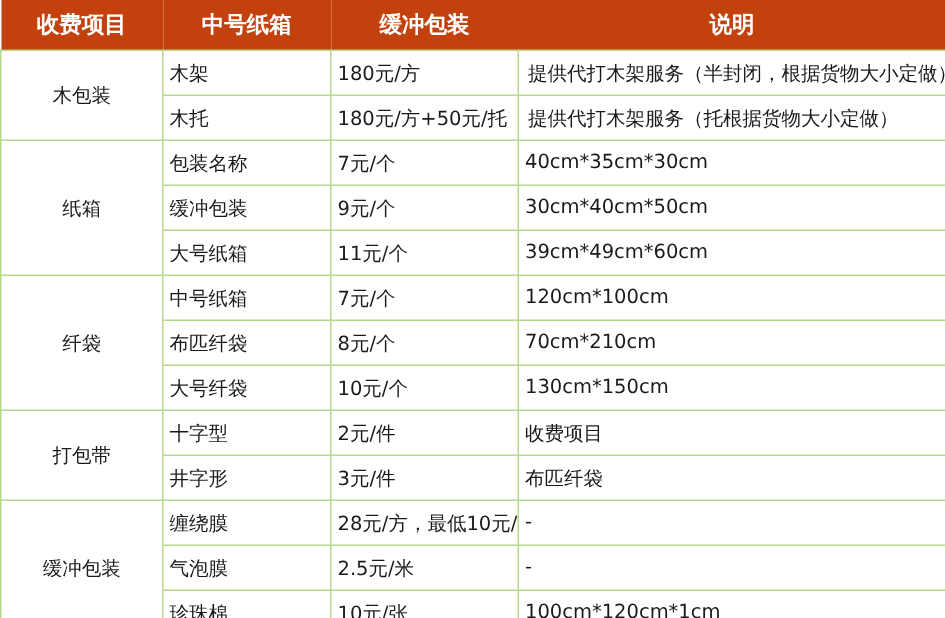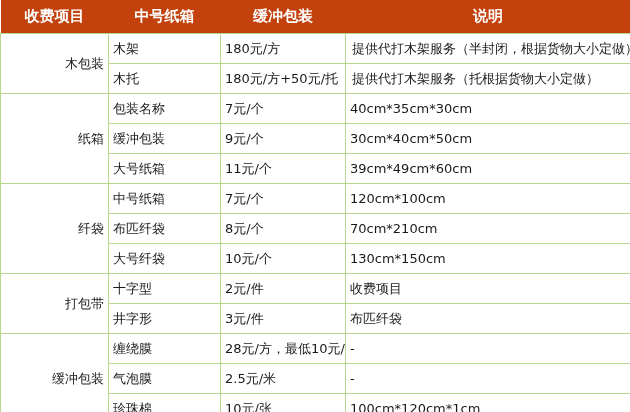--- a/index.html
+++ b/index.html
@@ -39,21 +39,21 @@
     color: #1a1a1a;
     padding: 0 4px;
     overflow: hidden;
     white-space: nowrap;
   }
   td.note-left {
     text-align: left;
     padding-left: 6px;
   }
   td.category {
-    text-align: right;
+    text-align: center;
   }
 </style>
 </head>
 <body>
 
 <table class="fee-table">
   <colgroup>
     <col class="c1">
       <col class="c2">
       <col class="c3">

